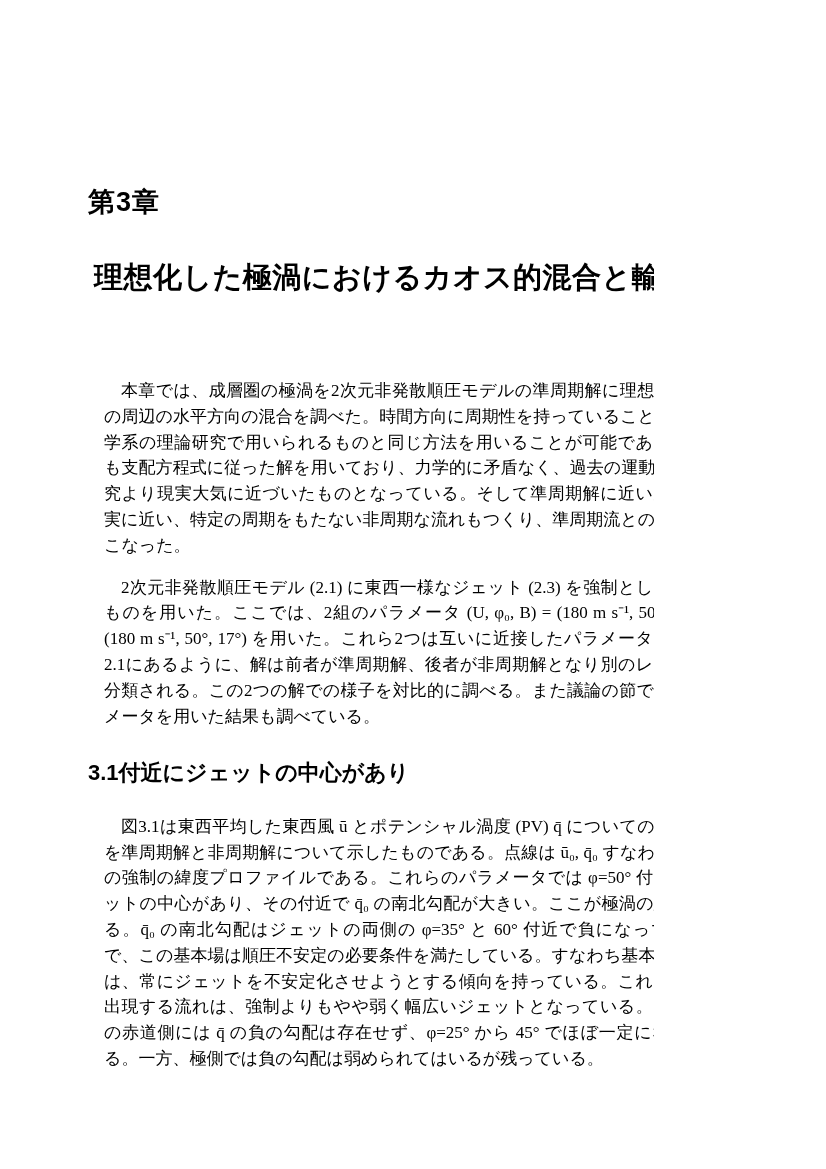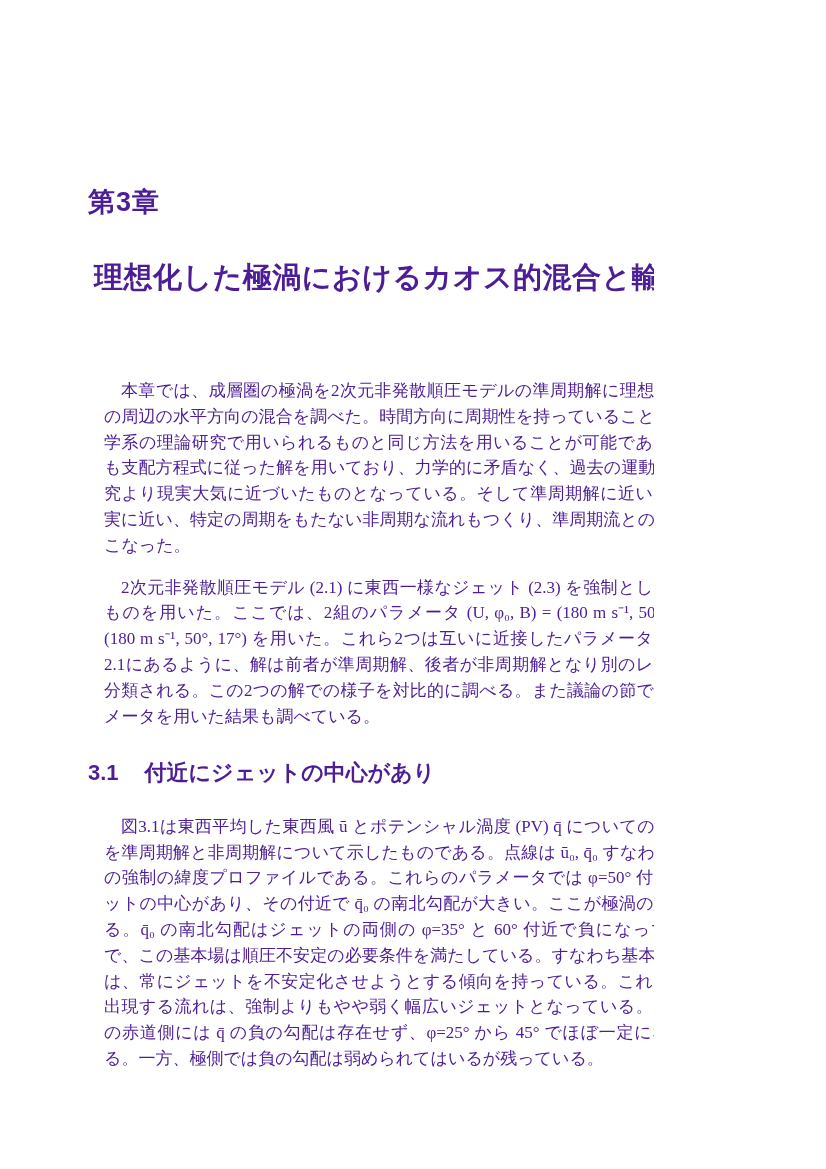--- a/index.html
+++ b/index.html
@@ -5,21 +5,21 @@
   html, body {
     margin: 0;
     padding: 0;
     background: #ffffff;
   }
   .page {
     position: relative;
     width: 654px;
     height: 1169px;
     background: #ffffff;
-    color: #4c1d95;
+    color: #000000;
     overflow: hidden;
     font-family: "Liberation Serif", serif;
   }
   .chapter-label {
     position: absolute;
     top: 184px;
     left: 88px;
     margin: 0;
     font-family: "Liberation Sans", sans-serif;
     font-size: 27px;
@@ -46,21 +46,20 @@
     line-height: 25.8px;
     text-align: justify;
   }
   .content p {
     margin: 16px;
     text-indent: 1em;
   }
   .section-heading {
     display: flex;
     align-items: baseline;
-    gap: 26px;
     margin: 31px 0 27px 0;
     font-family: "Liberation Sans", sans-serif;
     font-size: 22px;
     font-weight: bold;
     text-indent: 0;
     line-height: 1.2;
   }
   .page-number {
     position: absolute;
     top: 1044px;

